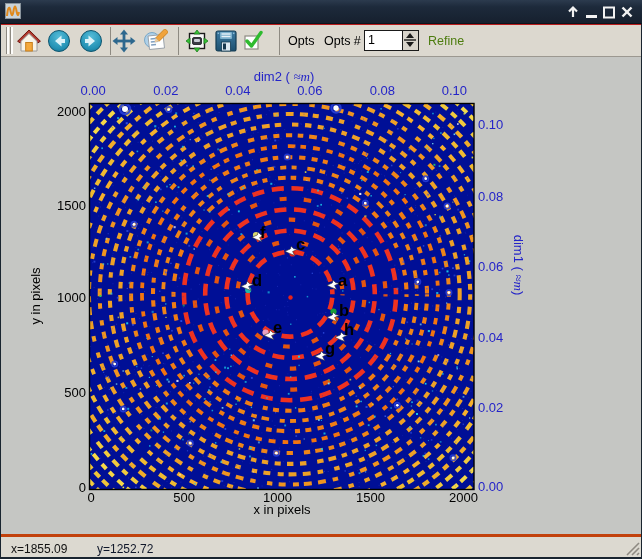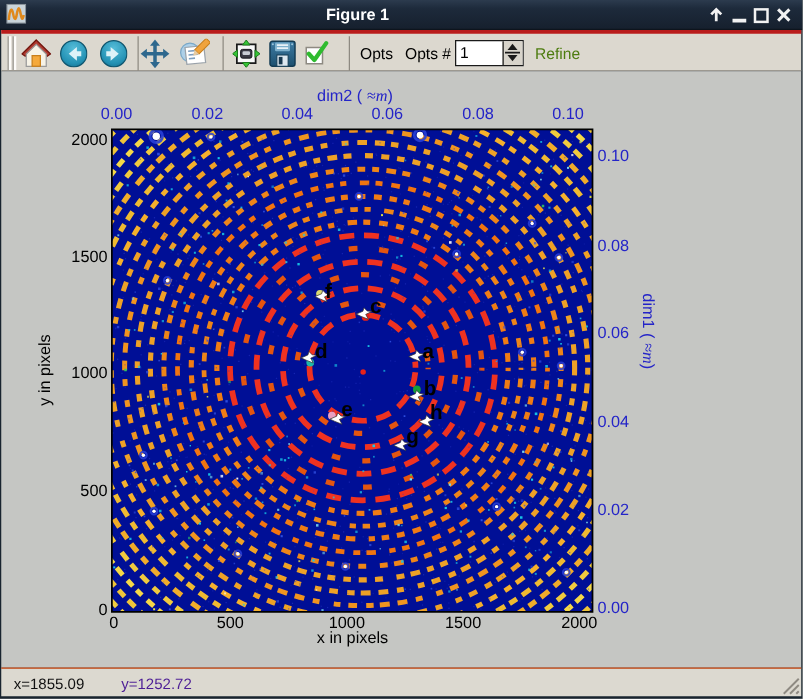--- a/index.html
+++ b/index.html
@@ -3,34 +3,33 @@
 html,body{margin:0;padding:0}
 body{width:642px;height:559px;position:relative;font-family:"Liberation Sans",sans-serif;background:#19242f;overflow:hidden}
 </style></head>
 <body>
 
 <div style="position:absolute;left:0;top:0;width:642px;height:23px;background:linear-gradient(#2c3b4e,#1d2a3b 30%,#16202e);border-bottom:1px solid #0d141d">
 <svg style="position:absolute;left:5px;top:3px" width="16" height="16" viewBox="0 0 16 16">
       <rect x="0.5" y="0.5" width="15" height="15" fill="#c9d3d9" stroke="#8a949c" stroke-width="1"></rect>
       <path d="M2,13 C3,3 4.5,3 5.5,8 C6.5,13 7.5,14 8.5,8 C9.5,2 10.5,2 11.5,8 C12.5,13.5 13.2,13 14,9" fill="none" stroke="#e0891c" stroke-width="2"></path>
     </svg>
-<div style="position:absolute;left:0;top:4px;width:572px;text-align:center;color:#ffffff;font-size:13px;font-weight:bold">Figure 1</div>
 <svg style="position:absolute;left:0;top:0" width="642" height="23">
       <g stroke="#f2f2f2" stroke-width="2.2" fill="none">
         <path d="M573,17 L573,8 M569,11.5 L573,7.5 L577,11.5"></path>
       </g>
       <rect x="586" y="15" width="11" height="3" fill="#f2f2f2"></rect>
       <rect x="604" y="7.5" width="10" height="10" fill="none" stroke="#f2f2f2" stroke-width="2"></rect>
       <g stroke="#f2f2f2" stroke-width="2.4">
         <line x1="622.5" y1="7.5" x2="631.5" y2="16.5"></line>
         <line x1="631.5" y1="7.5" x2="622.5" y2="16.5"></line>
       </g>
     </svg>
 </div>
-<div style="position:absolute;left:1px;top:24px;width:640px;height:33px;background:#dcd8cf;border-top:3px solid #b91c1c;border-bottom:1px solid #9c9890;box-sizing:border-box">
+<div style="position:absolute;left:1px;top:24px;width:640px;height:33px;background:#dcd8cf;border-top:1px solid #b91c1c;border-bottom:1px solid #9c9890;box-sizing:border-box">
 <div style="position:absolute;left:5px;top:2px;width:2px;height:27px;background:#fdfcfa;border-left:1px solid #8e8a82"></div>
 <div style="position:absolute;left:9px;top:2px;width:2px;height:27px;background:#fdfcfa;border-left:1px solid #8e8a82"></div>
 <svg style="position:absolute;left:16px;top:4px" width="24" height="24" viewBox="0 0 24 24">
       <polygon points="12,1 23.4,12.2 20.8,14 12,5.4 3.2,14 0.6,12.2" fill="#b03a30" stroke="#71150d" stroke-width="1"></polygon>
       <polygon points="12,4.5 20,12.3 20,22 4,22 4,12.3" fill="#f7f3e7" stroke="#9a9a9a" stroke-width="1"></polygon>
       <rect x="8.7" y="13.5" width="6.6" height="8.5" fill="#f5a93b" stroke="#c87f1b" stroke-width="1"></rect>
     </svg>
 <svg style="position:absolute;left:47px;top:5px" width="22" height="22" viewBox="0 0 22 22">
       <defs>
         <radialGradient id="g1" cx="0.5" cy="0.3" r="0.8">
@@ -1383,22 +1382,22 @@
 <text x="85" y="340.1" font-size="13" fill="#000" text-anchor="end">500</text>
 <text x="85" y="434.7" font-size="13" fill="#000" text-anchor="end">0</text>
 <text x="39" y="239" font-size="13" fill="#000" text-anchor="middle" transform="rotate(-90 39 239)">y in pixels</text>
 <text x="90" y="445" font-size="13" fill="#000" text-anchor="middle">0</text>
 <text x="183.2" y="445" font-size="13" fill="#000" text-anchor="middle">500</text>
 <text x="276.5" y="445" font-size="13" fill="#000" text-anchor="middle">1000</text>
 <text x="369.5" y="445" font-size="13" fill="#000" text-anchor="middle">1500</text>
 <text x="462.4" y="445" font-size="13" fill="#000" text-anchor="middle">2000</text>
 <text x="281" y="457" font-size="13" fill="#000" text-anchor="middle">x in pixels</text>
 </svg>
-<div style="position:absolute;left:1px;top:534px;width:640px;height:23px;background:#dcd9d0;border-top:1px solid #c2410c;box-sizing:border-box">
+<div style="position:absolute;left:1px;top:534px;width:640px;height:23px;background:#dcd9d0;border-top:3px solid #c2410c;box-sizing:border-box">
 <div style="position:absolute;left:10px;top:5px;font-size:12px;color:#111">x=1855.09</div>
-<div style="position:absolute;left:96px;top:5px;font-size:12px;color:#4c1d95">y=1252.72</div>
+<div style="position:absolute;left:96px;top:5px;font-size:12px;color:#0f172a">y=1252.72</div>
 <svg style="position:absolute;right:1px;bottom:1px" width="15" height="15">
       <g stroke="#8e8a82" stroke-width="1.6">
         <line x1="14" y1="2" x2="2" y2="14"></line>
         <line x1="14" y1="7" x2="7" y2="14"></line>
         <line x1="14" y1="12" x2="12" y2="14"></line>
       </g>
     </svg>
 </div>
 </body></html>

